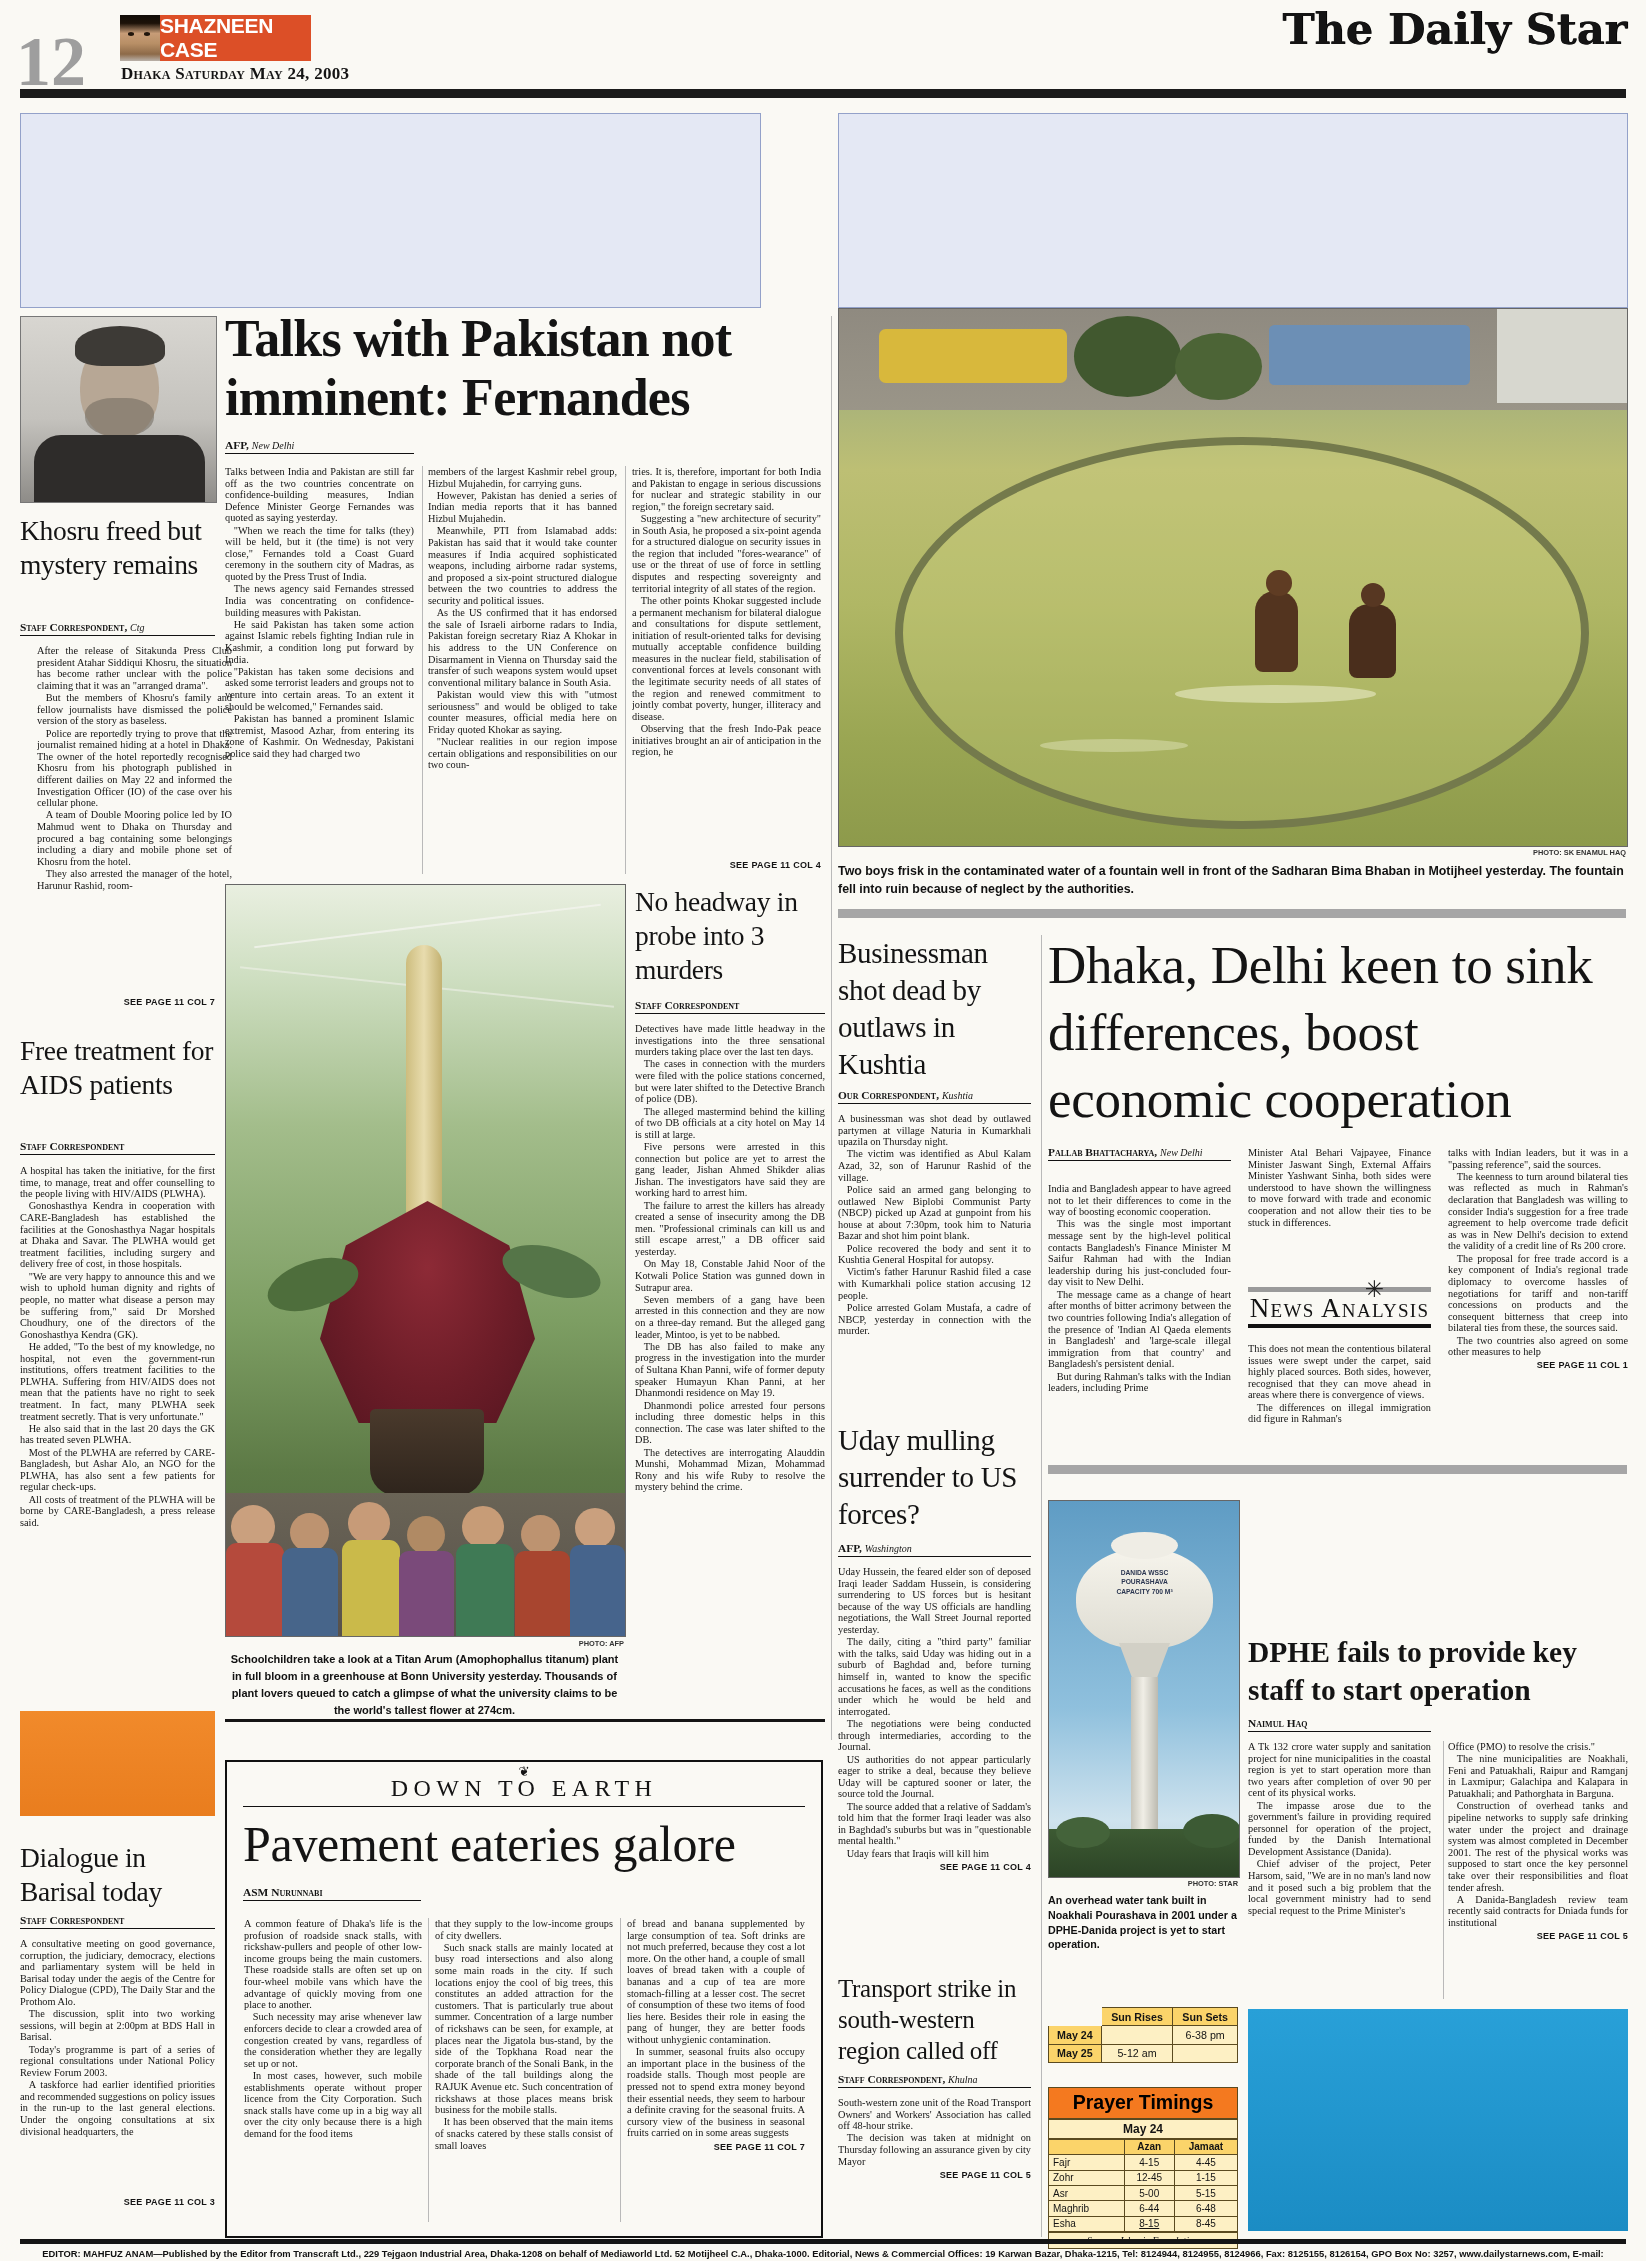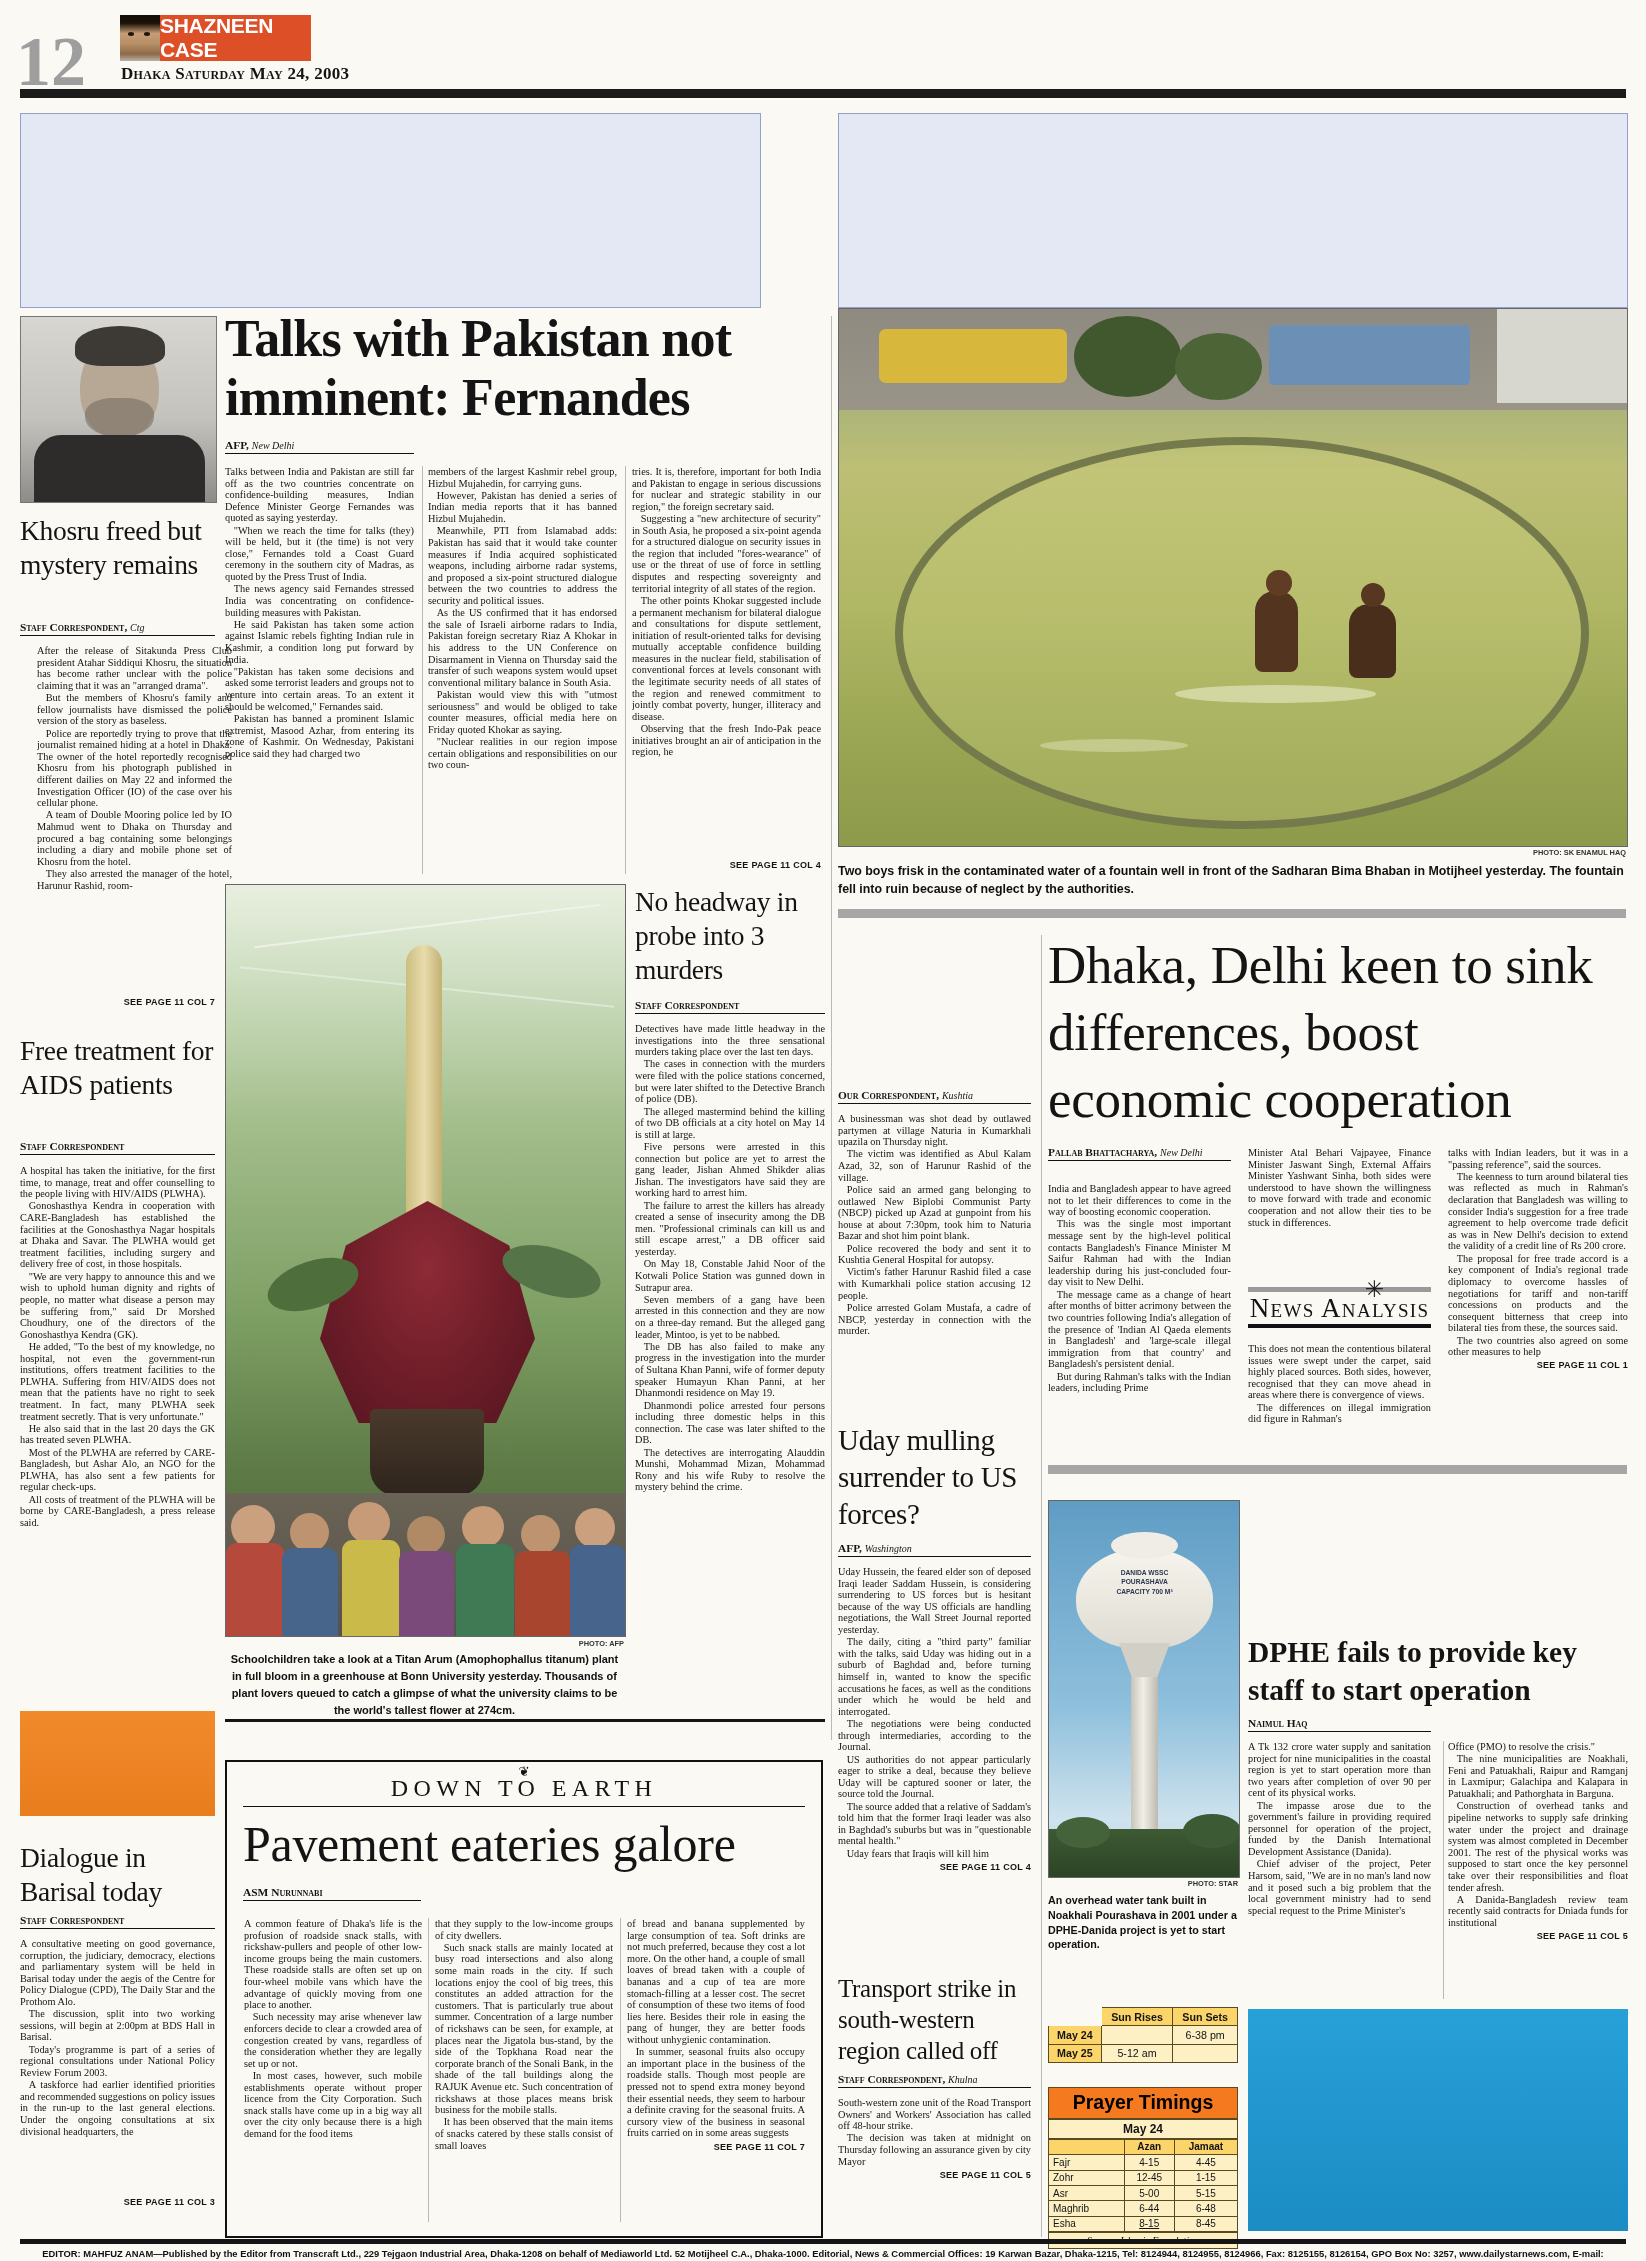--- a/index.html
+++ b/index.html
@@ -68,20 +68,21 @@
 
   <div class="abs pageno" style="left:16px;top:27px;">12</div>
   <div class="abs badge" style="left:120px;top:14.8px;width:191px;height:46px;">
     <div class="badge-face">
         <i style="left:8px;"></i>
         <i style="left:24px;"></i>
       </div>
     <div class="badge-label">SHAZNEEN CASE</div>
   </div>
   <div class="abs dateline" style="left:121px;top:64px;">Dhaka Saturday May 24, 2003</div>
+  <div class="abs masthead" style="right:20px;top:4px;">The Daily Star</div>
   <div class="abs topbar" style="left:20px;top:89px;width:1606px;height:9.4px;"></div>
 
   <div class="abs adbox" style="left:20px;top:113px;width:739px;height:193px;"></div>
   <div class="abs adbox" style="left:838px;top:113px;width:788px;height:193px;"></div>
 
   <div class="abs" style="left:20px;top:316px;width:195px;height:185px;background:linear-gradient(180deg,#d8d6d1 0%,#c4c2bd 55%,#8e8c88 100%);border:0.7px solid #777;overflow:hidden;">
     <div style="position:absolute;left:59px;top:20px;width:79px;height:101px;background:#b7a795;border-radius:50% 50% 46% 46%;"></div>
     <div style="position:absolute;left:54px;top:9.4px;width:90px;height:40px;background:#3d3a36;border-radius:50% 50% 30% 30%;"></div>
     <div style="position:absolute;left:64px;top:81px;width:69px;height:39px;background:#6f675c;border-radius:40% 40% 50% 50%;opacity:.55;"></div>
     <div style="position:absolute;left:13.4px;top:118px;width:171px;height:67px;background:#2e2c2a;border-radius:27px 27px 0 0;"></div>
@@ -219,20 +220,21 @@
     <div style="position:absolute;left:427px;top:261px;width:25.5px;height:25.5px;background:#5f3c23;border-radius:50%;"></div>
     <div style="position:absolute;left:510px;top:295px;width:47px;height:74px;background:#4a2e1c;border-radius:20px 20px 8px 8px;"></div>
     <div style="position:absolute;left:522px;top:274px;width:24px;height:24px;background:#573722;border-radius:50%;"></div>
     <div style="position:absolute;left:336px;top:376px;width:201px;height:17.5px;background:rgba(245,245,220,0.5);border-radius:50%;"></div>
     <div style="position:absolute;left:201px;top:430px;width:148px;height:13.4px;background:rgba(245,245,220,0.35);border-radius:50%;"></div>
   </div>
   <div class="abs credit" style="left:838px;top:848px;width:788px;">PHOTO: SK ENAMUL HAQ</div>
   <div class="abs caption" style="left:838px;top:862px;width:788px;font-size:12.4px;line-height:18px;">Two boys frisk in the contaminated water of a fountain well in front of the Sadharan Bima Bhaban in Motijheel yesterday. The fountain fell into ruin because of neglect by the authorities.</div>
   <div class="gbar" style="left:838px;top:909px;width:788px;"></div>
 
+  <div class="abs hl" style="left:838px;top:935px;width:193px;font-size:29px;line-height:37px;">Businessman shot dead by outlaws in Kushtia</div>
   <div class="abs byline" style="left:838px;top:1089px;width:193px;">
     <span>Our Correspondent,</span> <span class="place">Kushtia</span>
   </div>
   <div class="abs bodytext" style="left:838px;top:1113px;width:193px;height:282px;">
       <p>A businessman was shot dead by outlawed partymen at village Naturia in Kumarkhali upazila on Thursday night.</p>
       <p>The victim was identified as Abul Kalam Azad, 32, son of Harunur Rashid of the village.</p>
       <p>Police said an armed gang belonging to outlawed New Biplobi Communist Party (NBCP) picked up Azad at gunpoint from his house at about 7:30pm, took him to Naturia Bazar and shot him point blank.</p>
       <p>Police recovered the body and sent it to Kushtia General Hospital for autopsy.</p>
       <p>Victim's father Harunur Rashid filed a case with Kumarkhali police station accusing 12 people.</p>
       <p>Police arrested Golam Mustafa, a cadre of NBCP, yesterday in connection with the murder.</p>

